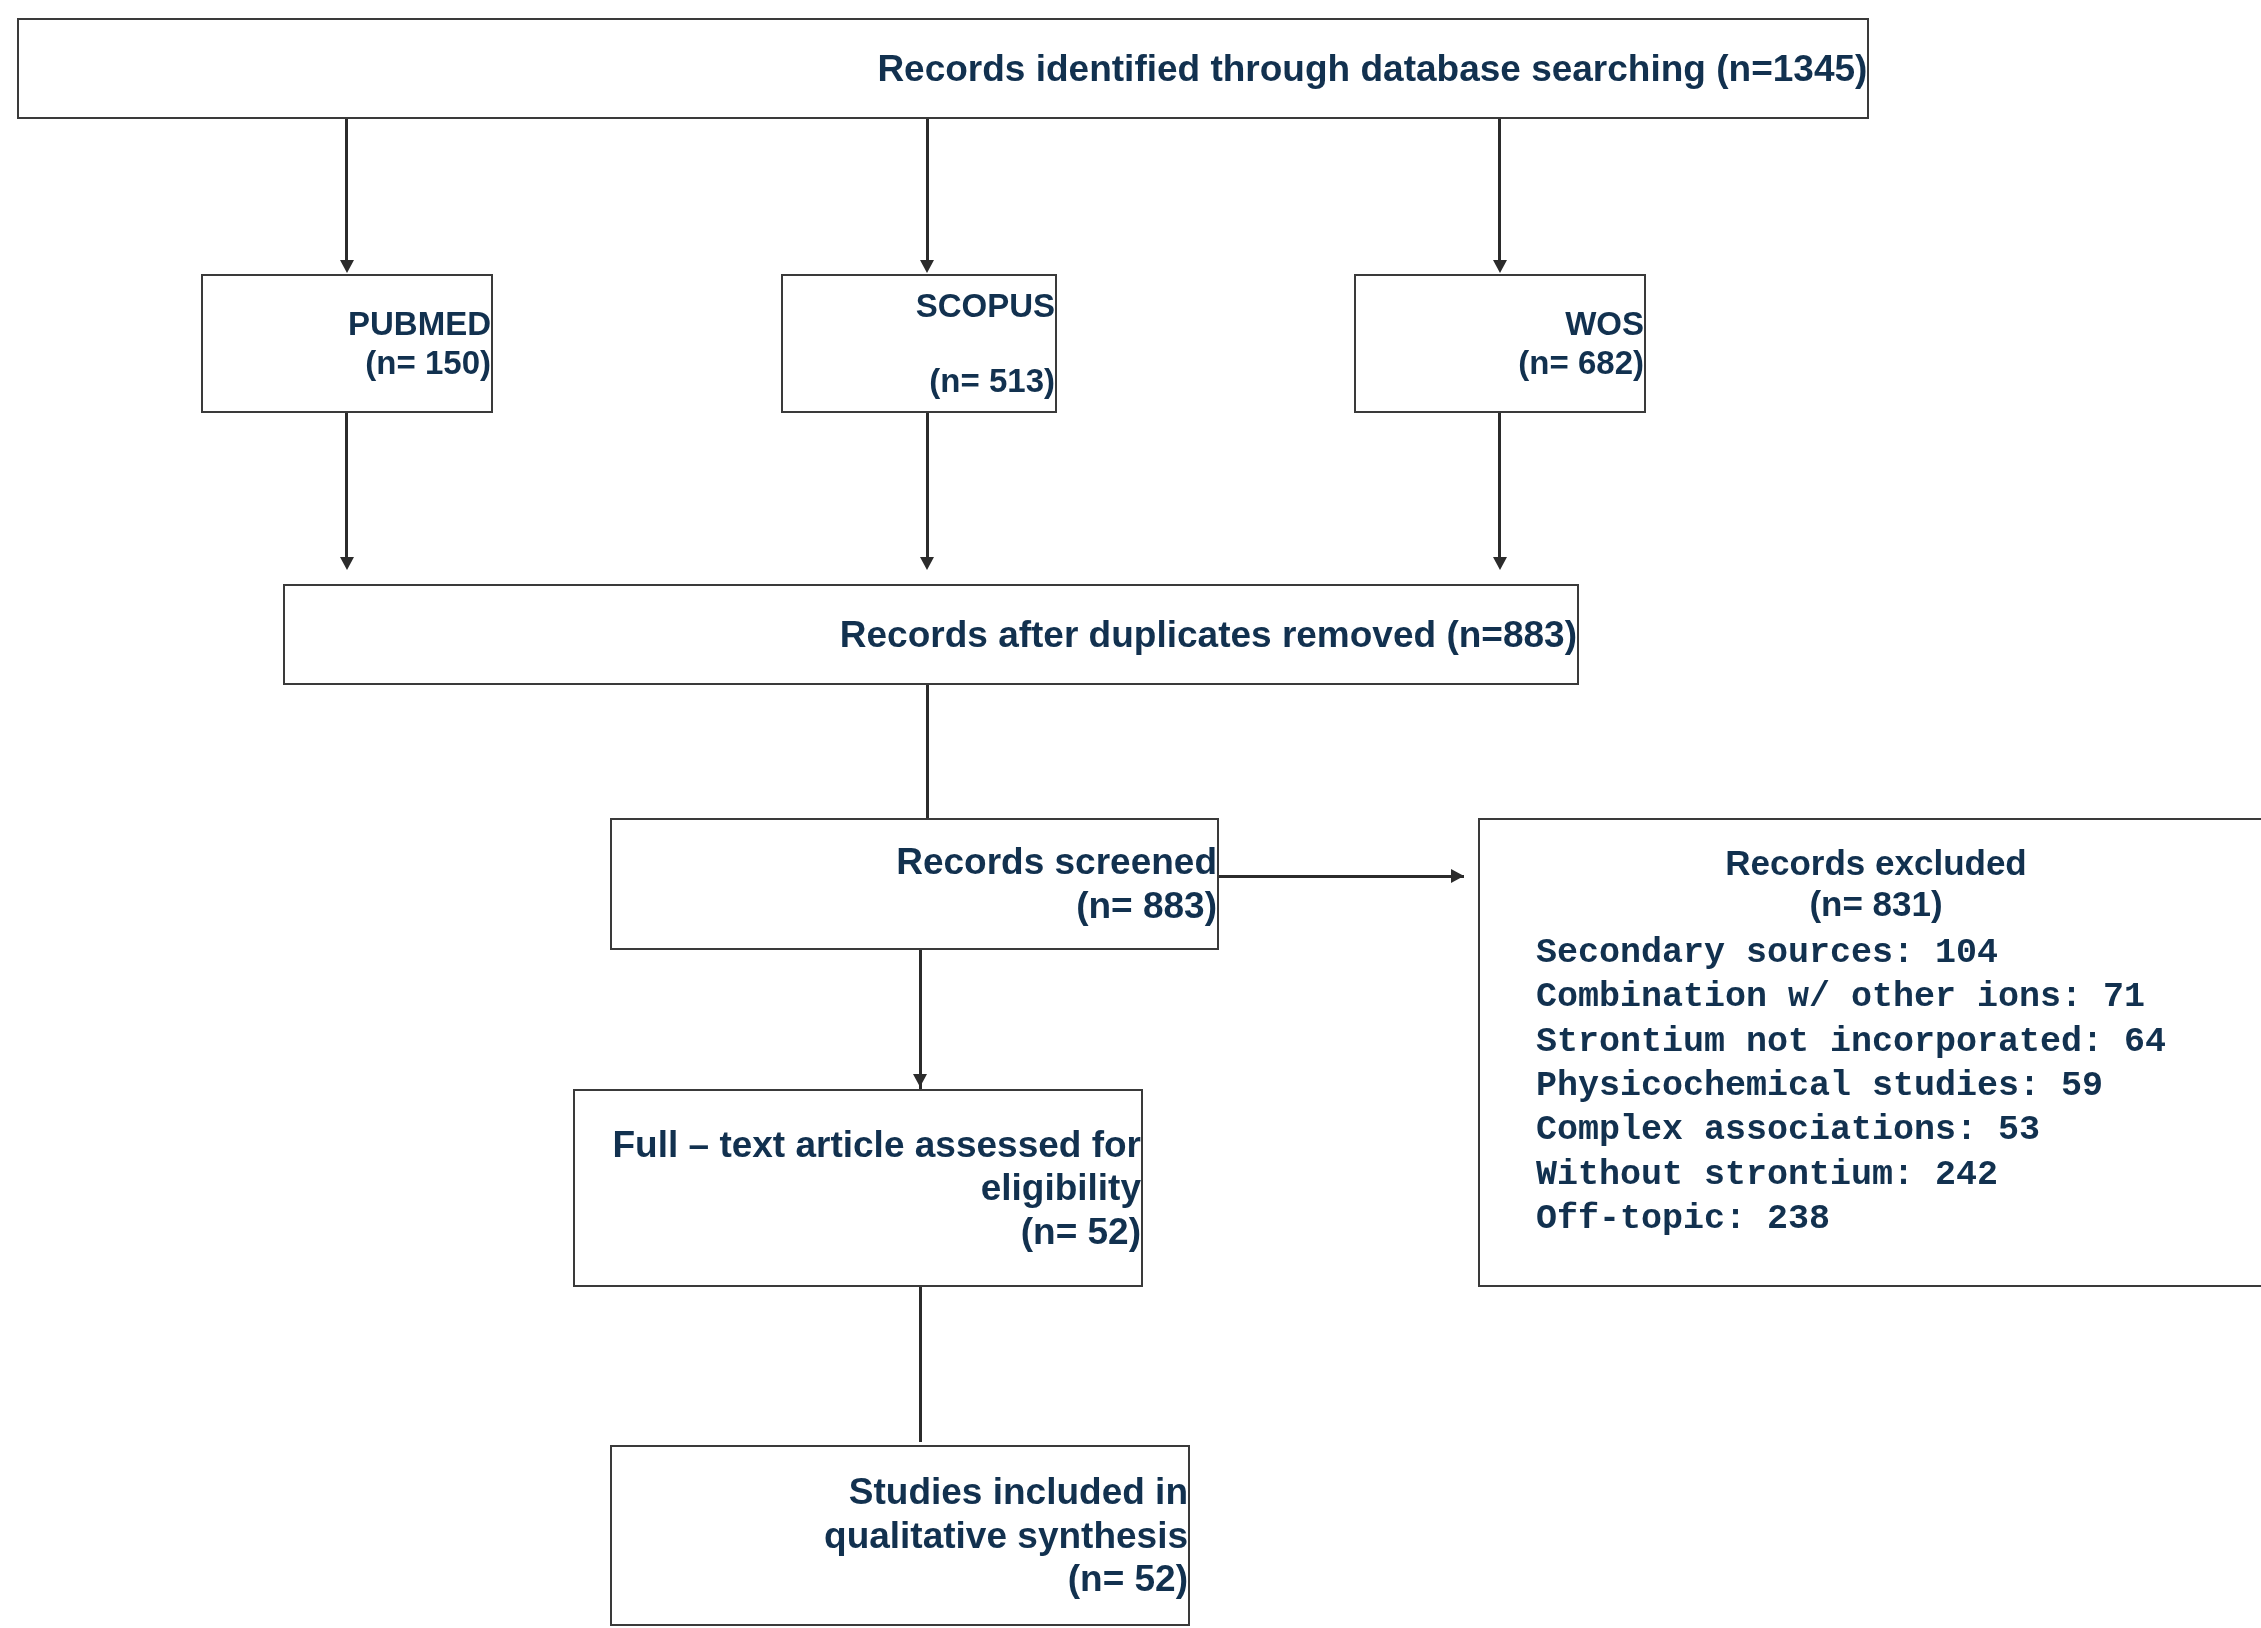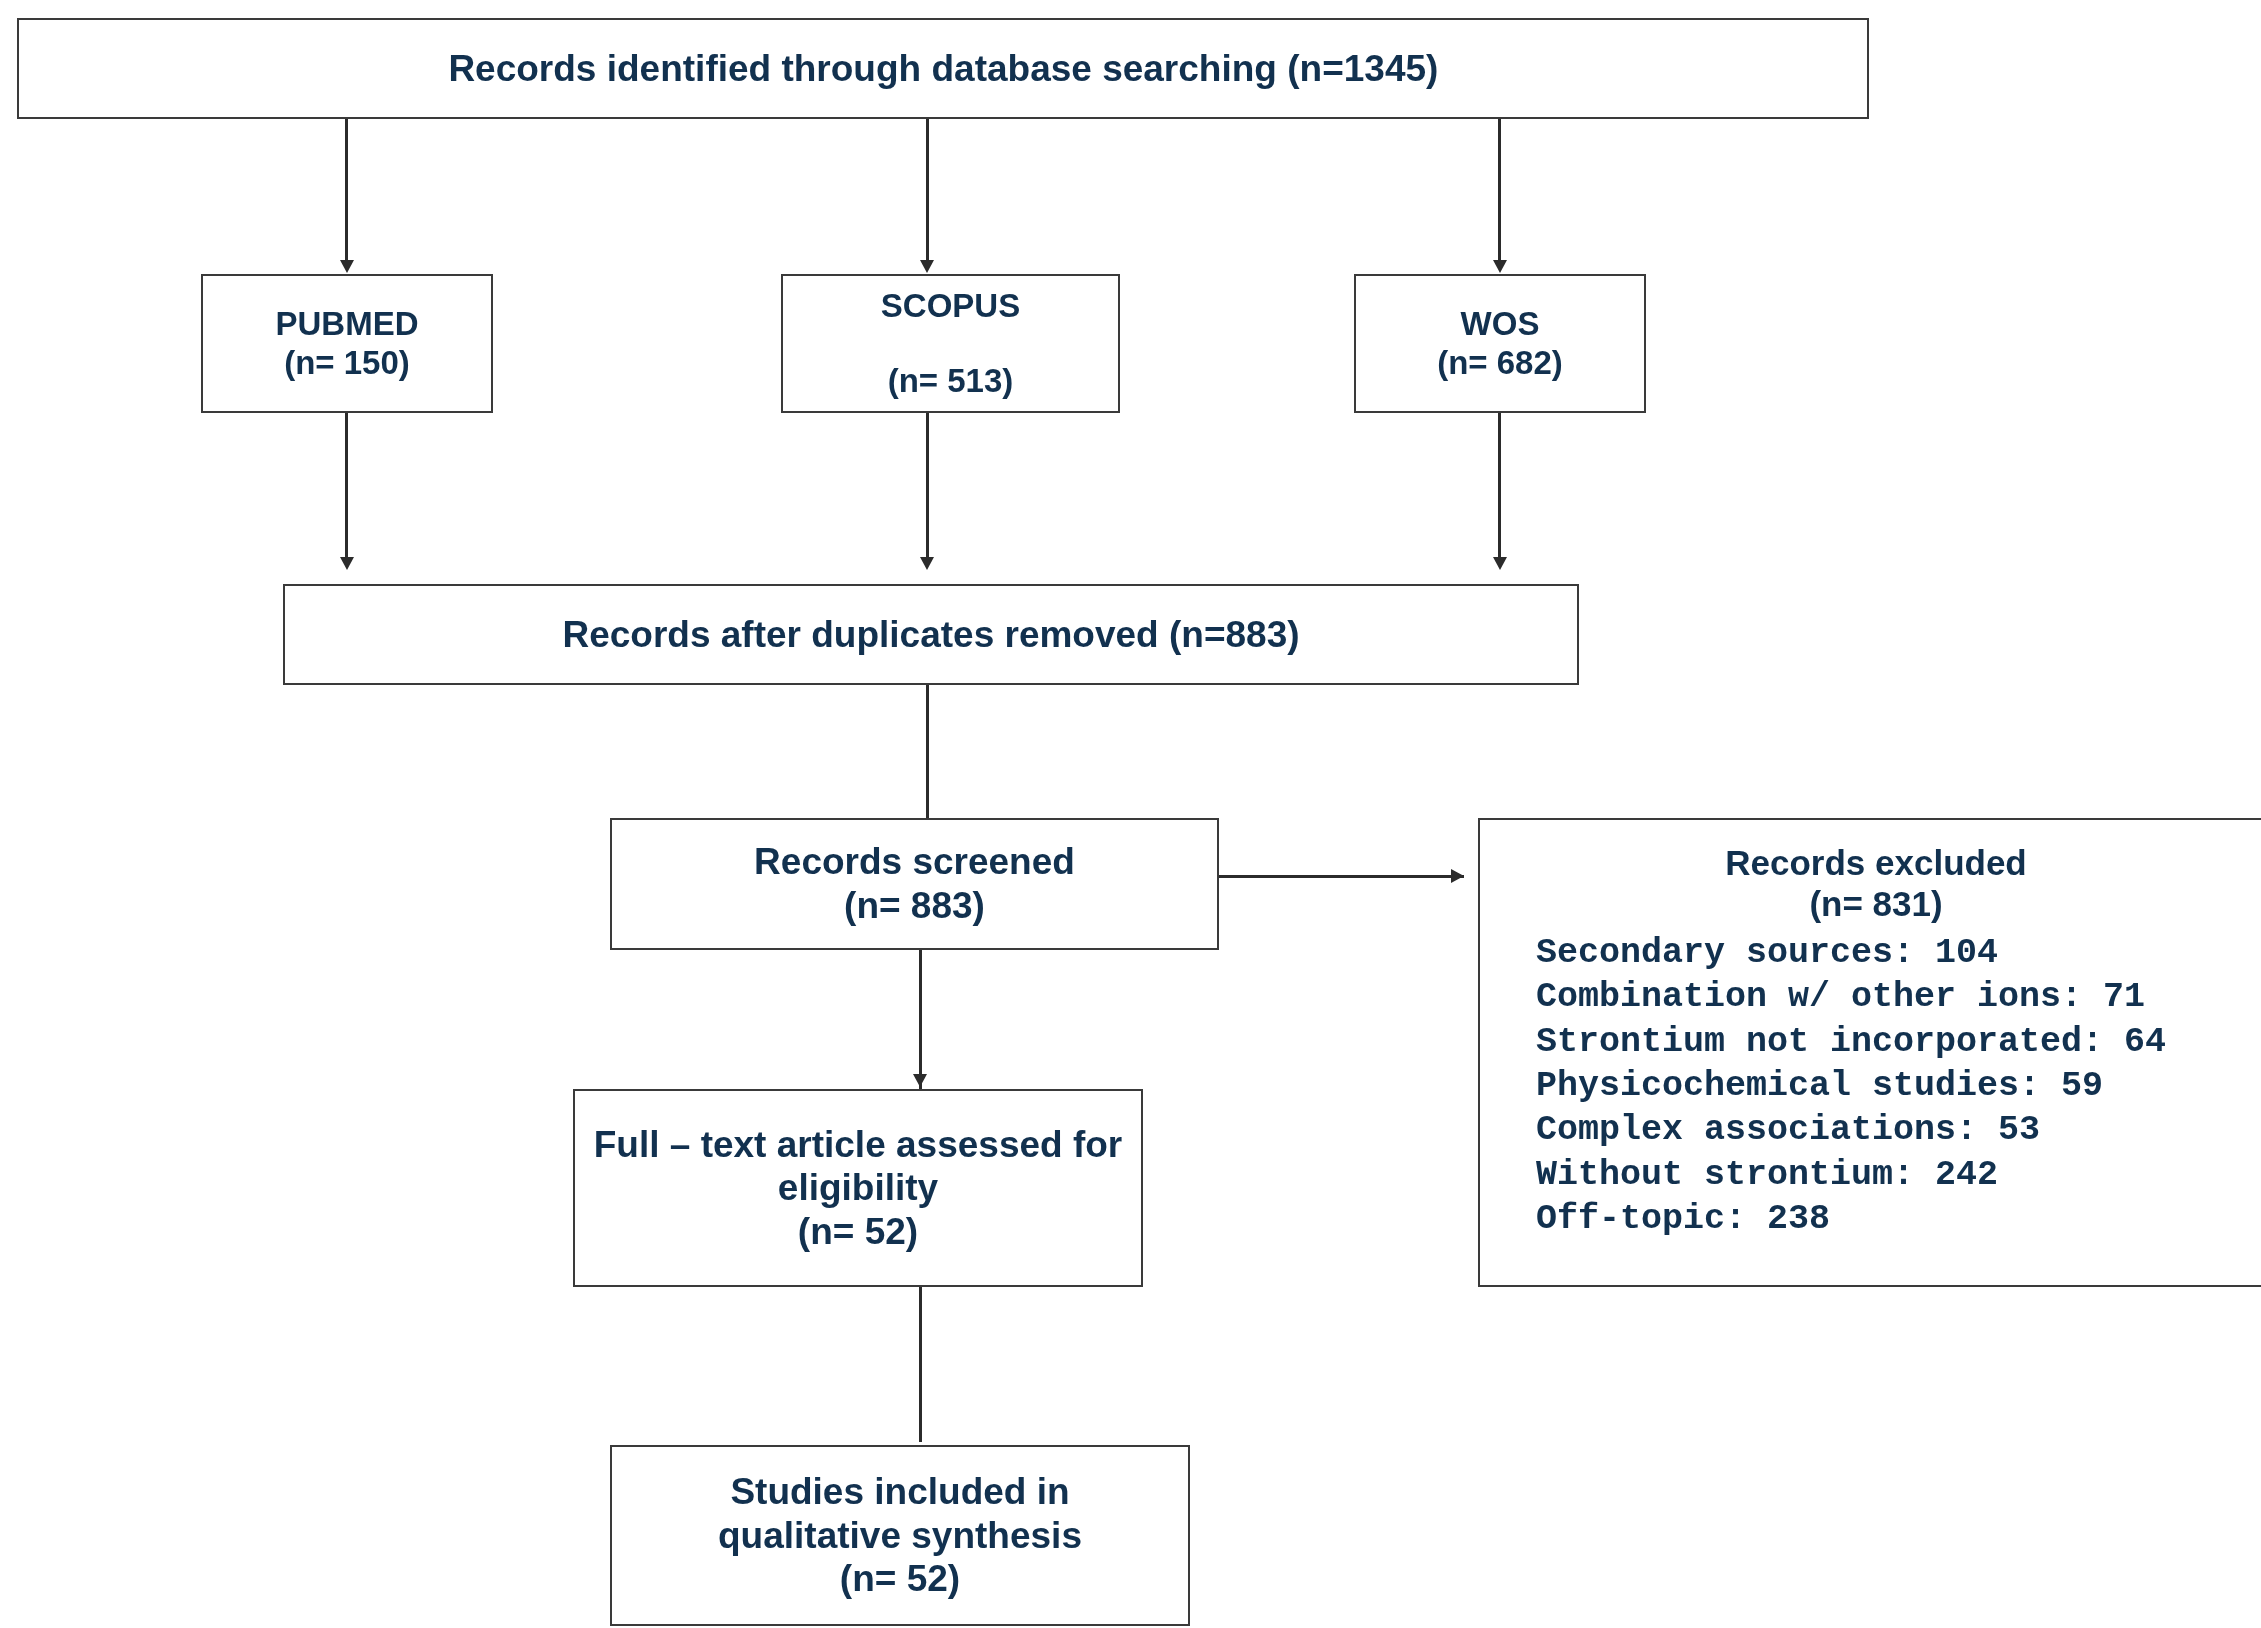--- a/index.html
+++ b/index.html
@@ -17,40 +17,40 @@
   }
   .node {
     position: absolute;
     box-sizing: border-box;
     background: #ffffff;
     border: 2.5px solid #3a3a3a;
     color: #12314f;
     font-weight: bold;
     display: flex;
     flex-direction: column;
-    align-items: center;
+    align-items: flex-end;
     justify-content: center;
     text-align: center;
     line-height: 1.18;
     z-index: 3;
   }
   .node .line { display: block; white-space: nowrap; }
 
   
   #node-identified {
     left: 17.4px; top: 18px; width: 1852px; height: 101px;
     font-size: 37px;
     justify-content: center;
   }
   #node-pubmed {
     left: 201px; top: 274px; width: 292px; height: 139px;
     font-size: 33px;
   }
   #node-scopus {
-    left: 781px; top: 274px; width: 339px; height: 139px;
+    left: 781px; top: 274px; width: 276px; height: 139px;
     font-size: 33px;
     gap: 36px;
   }
   #node-wos {
     left: 1354px; top: 274px; width: 292px; height: 139px;
     font-size: 33px;
   }
   #node-duplicates {
     left: 283px; top: 572px; width: 1296px; height: 101px;
     font-size: 37px;

